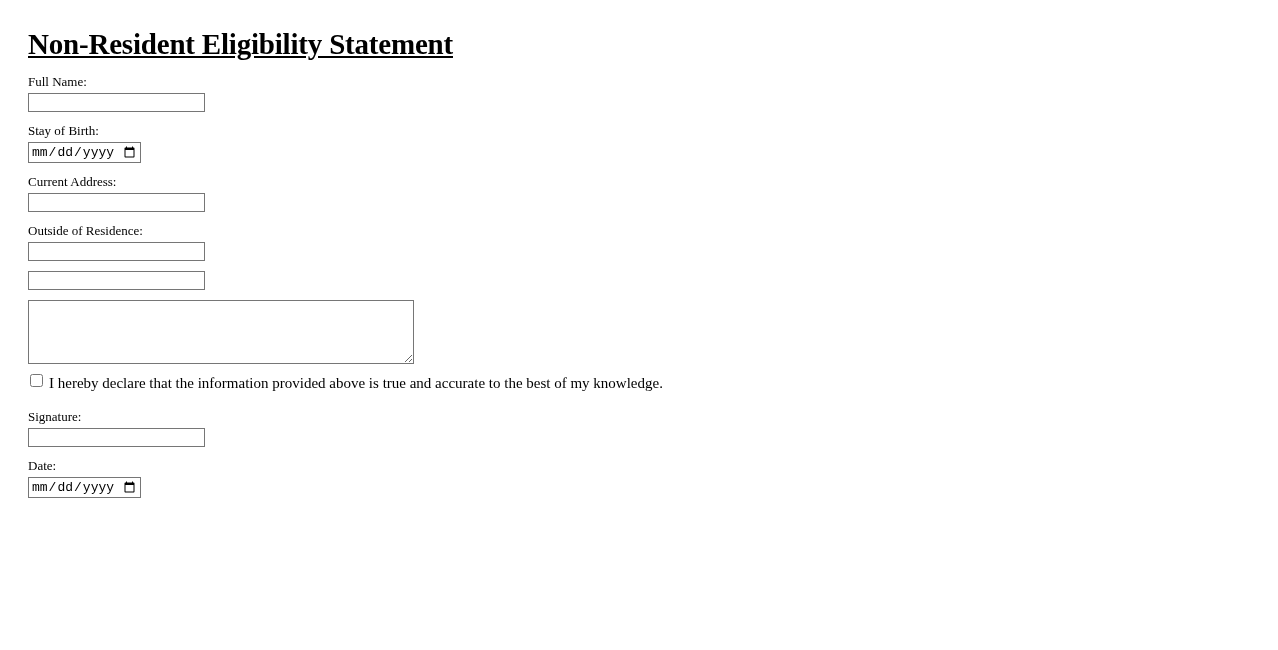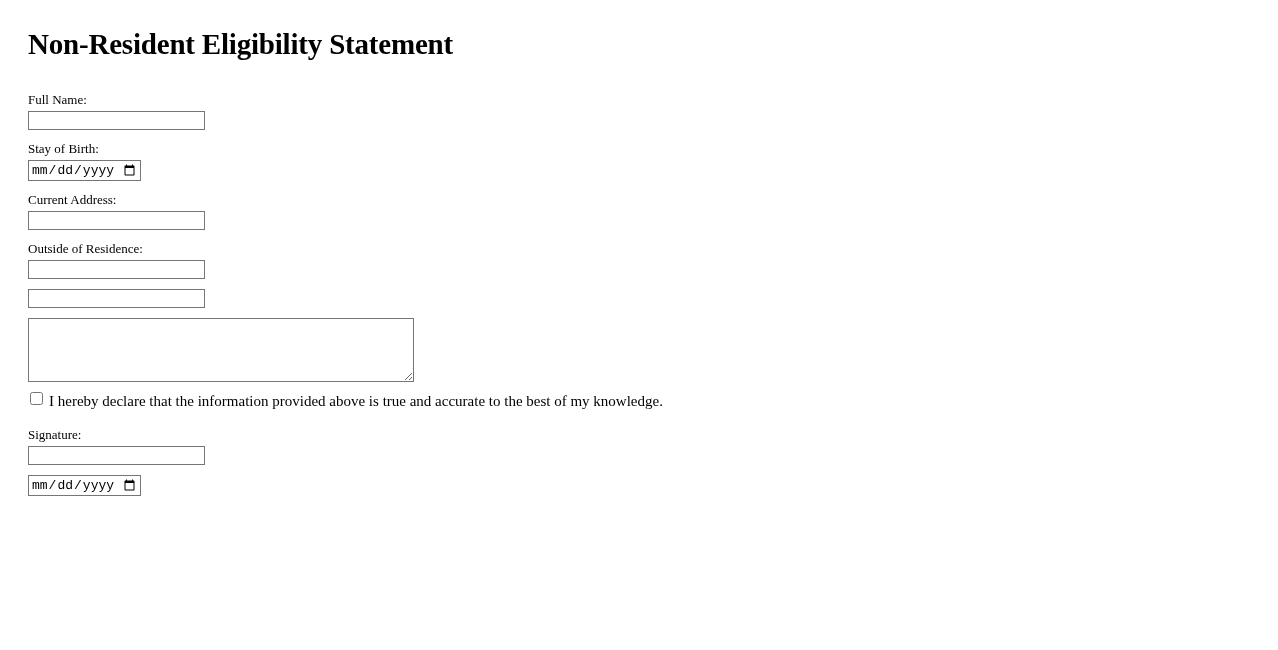--- a/index.html
+++ b/index.html
@@ -15,23 +15,24 @@
     overflow: hidden;
   }
   .page {
     padding: 16px 28px 0 28px;
     box-sizing: border-box;
   }
   .page-title {
     font-family: "Liberation Serif", serif;
     font-size: 29px;
     font-weight: bold;
-    margin: 12px 0 30px 0;
+    margin: 12px 0 12px 0;
     line-height: 1.15;
     letter-spacing: -0.2px;
+    text-decoration: underline;
   }
   .field-block {
     margin-bottom: 10px;
   }
   .field-label {
     font-size: 13px;
     line-height: 18px;
     display: block;
     margin-bottom: 2px;
   }
@@ -129,16 +130,17 @@
   </div>
 
   <div class="spacer-sm"></div>
 
   <div class="field-block">
     <label class="field-label">Signature:</label>
     <input type="text" placeholder="" style="">
   </div>
 
   <div class="field-block">
+    <label class="field-label">Date:</label>
     <input type="date" style="">
   </div>
 
 </div>
 
 </body></html>

